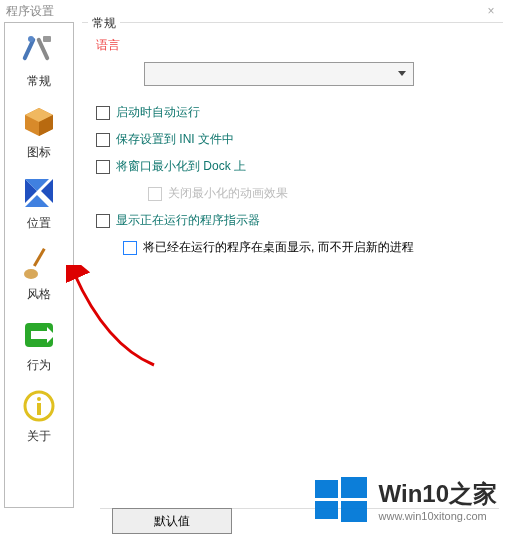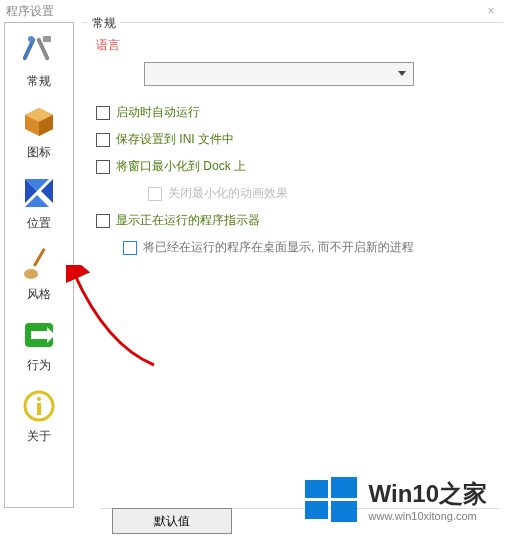--- a/index.html
+++ b/index.html
@@ -86,38 +86,38 @@
   justify-content: flex-end;
   padding-right: 6px;
 }
 .lang-select .chev {
   color: #444;
 }
 .chk-row {
   display: flex;
   align-items: center;
   margin-bottom: 10px;
-  color: #4d7c0f;
+  color: #0f766e;
 }
 .chk-row.indented { margin-left: 22px; color: #bbb; padding-left: 30px; }
 .chk {
   width: 14px; height: 14px;
   border: 1px solid #555;
   margin-right: 6px;
   display: inline-flex;
   align-items: center;
   justify-content: center;
   background: #fff;
 }
 .chk.disabled { border-color: #ccc; }
 .chk-row.special .chk {
   border: 1px solid #2080ff;
 }
 .chk-row.special {
-  color: #737373;
+  color: #000000;
   padding-left: 27px;
 }
 .arrow {
   position: absolute;
   left: 66px;
   top: 265px;
   pointer-events: none;
 }
 .footer {
   position: absolute;
@@ -132,21 +132,21 @@
   height: 26px;
   border: 1px solid #888;
   background: #eee;
   display: flex;
   align-items: center;
   justify-content: center;
   cursor: pointer;
 }
 .watermark {
   position: absolute;
-  right: 20px;
+  right: 10px;
   bottom: 10px;
   display: flex;
   align-items: center;
   gap: 10px;
   opacity: 0.95;
 }
 .winlogo {
   width: 56px; height: 56px;
 }
 .wm-text { display: flex; flex-direction: column; }

